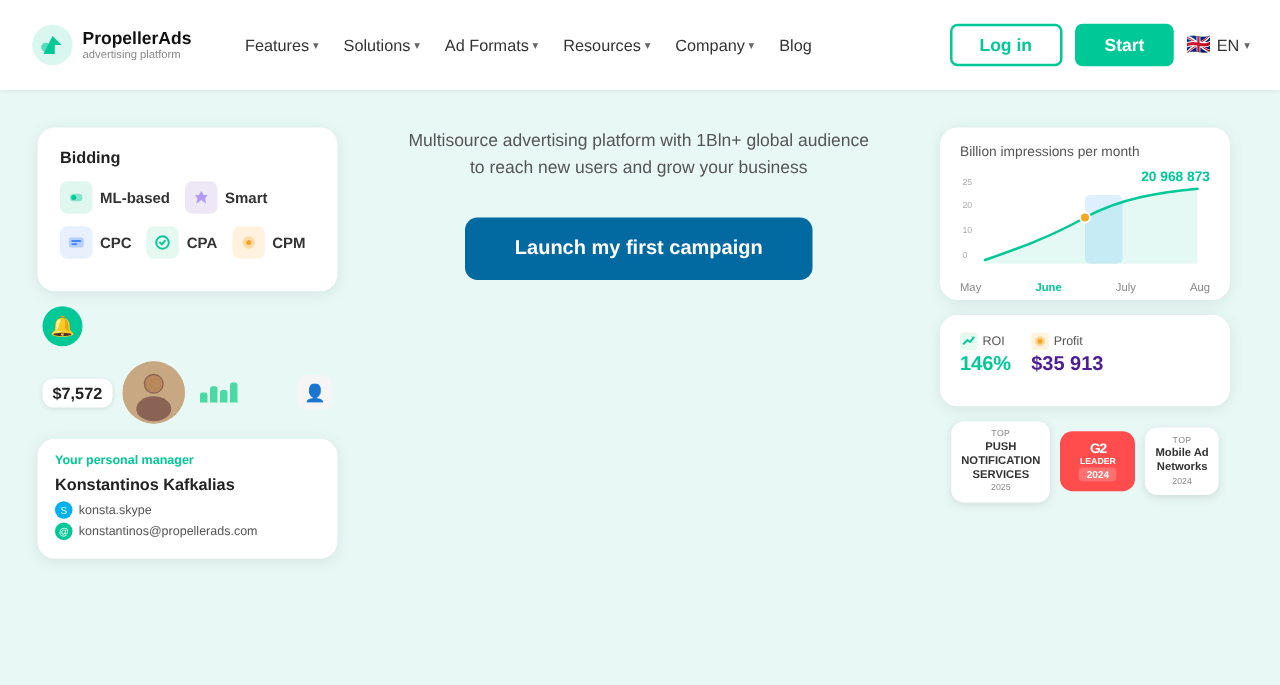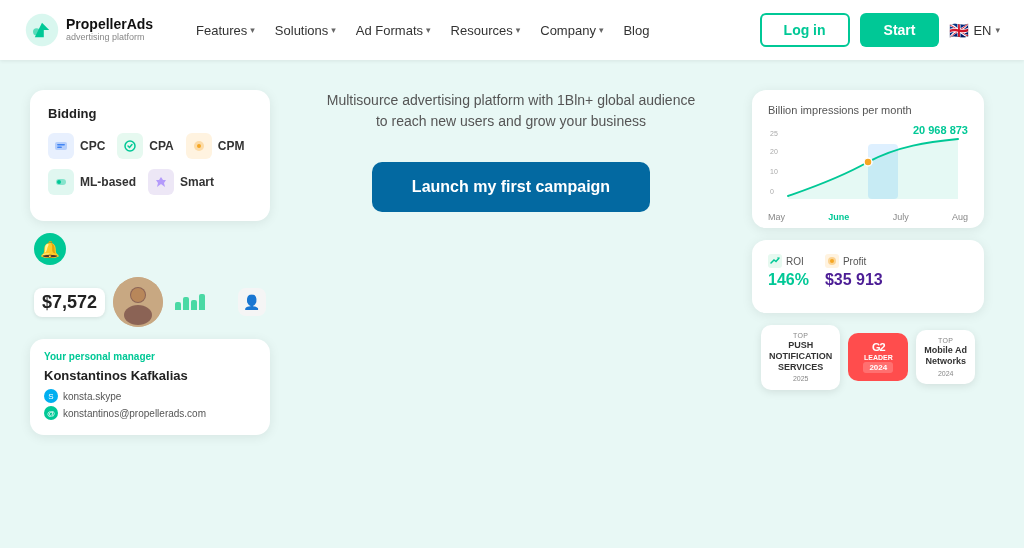--- a/index.html
+++ b/index.html
@@ -11,21 +11,21 @@
       overflow: hidden;
       position: relative;
     }
 
     
     nav {
       background: white;
       display: flex;
       align-items: center;
       padding: 0 24px;
-      height: 60px;
+      height: 72px;
       gap: 24px;
       box-shadow: 0 1px 4px rgba(0,0,0,0.08);
       position: relative;
       z-index: 10;
     }
     .logo-area {
       display: flex;
       align-items: center;
       gap: 6px;
       min-width: 140px;
@@ -181,21 +181,21 @@
       align-items: center;
       justify-content: center;
       font-size: 8px;
     }
     .contact-icon.skype { background: #00aff0; color: white; }
     .contact-icon.email { background: #00c896; color: white; }
     .money-tag {
       background: white;
       border-radius: 8px;
       padding: 4px 8px;
-      font-size: 18px;
+      font-size: 13px;
       font-weight: 700;
       color: #222;
       box-shadow: 0 1px 4px rgba(0,0,0,0.1);
     }
     .avatar-face {
       width: 50px;
       height: 50px;
       border-radius: 50%;
       background: #c8a882;
       display: flex;
@@ -455,20 +455,39 @@
 </nav>
 
 <div class="main">
 
   <div class="left-panel">
 
     <div class="card bidding-card">
       <div class="bidding-title">Bidding</div>
       <div class="bidding-row">
         <div class="bid-item">
+          <div class="bid-icon teal">
+            <svg width="14" height="14" viewBox="0 0 14 14">
+                <rect x="2" y="4" width="10" height="6" rx="3" fill="#00c896" opacity="0.4"></rect>
+                <circle cx="5" cy="7" r="2" fill="#00c896"></circle>
+              </svg>
+          </div>
+          <span>ML-based</span>
+        </div>
+        <div class="bid-item">
+          <div class="bid-icon purple">
+            <svg width="14" height="14" viewBox="0 0 14 14">
+                <polygon points="7,2 9,5 12,5 10,8 11,12 7,9 3,12 4,8 2,5 5,5" fill="#7c4dff" opacity="0.5"></polygon>
+              </svg>
+          </div>
+          <span>Smart</span>
+        </div>
+      </div>
+      <div class="bidding-row">
+        <div class="bid-item">
           <div class="bid-icon blue">
             <svg width="14" height="14" viewBox="0 0 14 14">
                 <rect x="1" y="3" width="12" height="8" rx="2" fill="#4285f4" opacity="0.3"></rect>
                 <rect x="3" y="5" width="8" height="1.5" rx="1" fill="#4285f4"></rect>
                 <rect x="3" y="7.5" width="5" height="1.5" rx="1" fill="#4285f4"></rect>
               </svg>
           </div>
           <span>CPC</span>
         </div>
         <div class="bid-item">
@@ -481,39 +500,20 @@
           <span>CPA</span>
         </div>
         <div class="bid-item">
           <div class="bid-icon orange">
             <svg width="14" height="14" viewBox="0 0 14 14">
                 <circle cx="7" cy="7" r="5" fill="#f5a623" opacity="0.3"></circle>
                 <circle cx="7" cy="7" r="2" fill="#f5a623"></circle>
               </svg>
           </div>
           <span>CPM</span>
-        </div>
-      </div>
-      <div class="bidding-row">
-        <div class="bid-item">
-          <div class="bid-icon teal">
-            <svg width="14" height="14" viewBox="0 0 14 14">
-                <rect x="2" y="4" width="10" height="6" rx="3" fill="#00c896" opacity="0.4"></rect>
-                <circle cx="5" cy="7" r="2" fill="#00c896"></circle>
-              </svg>
-          </div>
-          <span>ML-based</span>
-        </div>
-        <div class="bid-item">
-          <div class="bid-icon purple">
-            <svg width="14" height="14" viewBox="0 0 14 14">
-                <polygon points="7,2 9,5 12,5 10,8 11,12 7,9 3,12 4,8 2,5 5,5" fill="#7c4dff" opacity="0.5"></polygon>
-              </svg>
-          </div>
-          <span>Smart</span>
         </div>
       </div>
     </div>
 
     <div style="display:flex; align-items:center; gap:10px; padding: 0 4px;">
       <div class="bell-circle">🔔</div>
     </div>
 
     <div style="display:flex; align-items:center; gap:8px; padding: 0 4px;">
       <div class="money-tag">$7,572</div>

